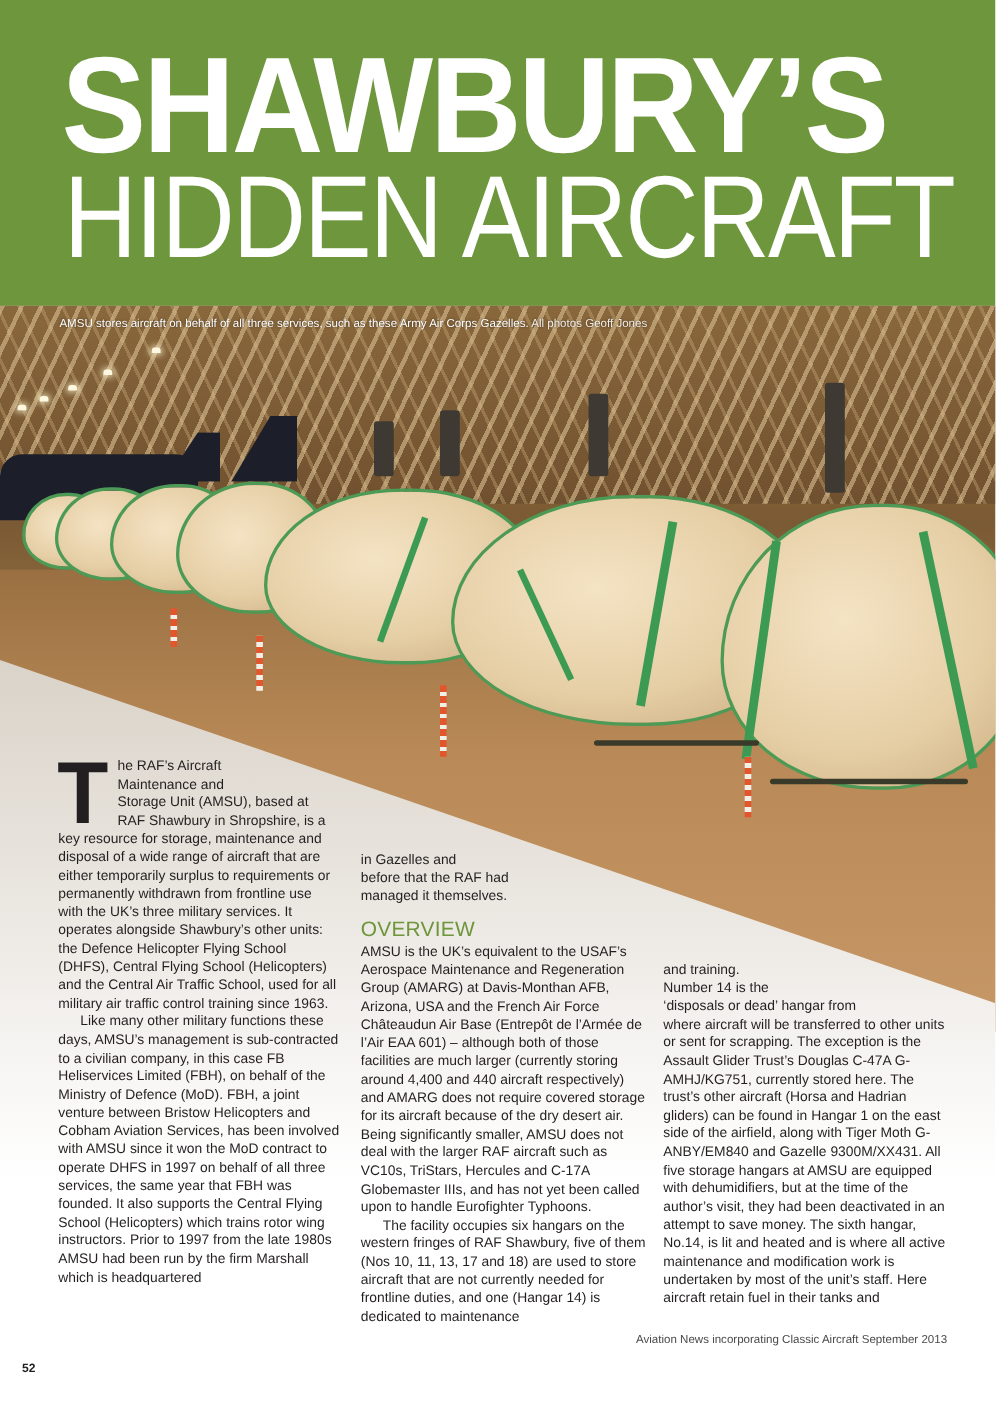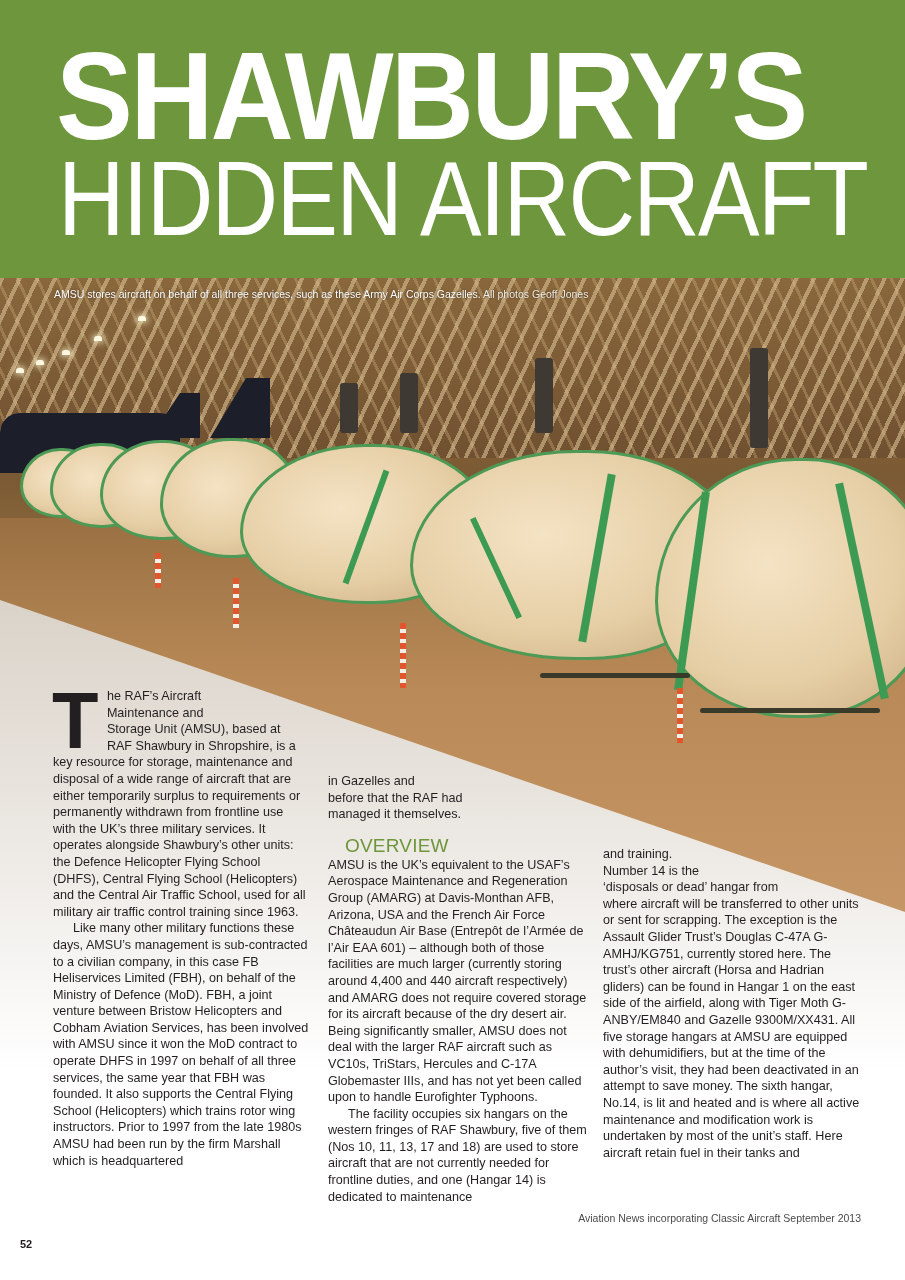--- a/index.html
+++ b/index.html
@@ -69,31 +69,31 @@
       clip-path: polygon(0 10px, 905px 322px, 905px 690px, 0 690px);
     }
 
     .col {
       position: absolute; font-size: 12.6px; line-height: 16.6px; color: #231f20;
     }
     .col p { margin: 0; }
     .col .indent { text-indent: 20px; }
     .col1 { left: 53px; top: 688px; width: 256px; }
     .col2 { left: 328px; top: 773px; width: 260px; }
-    .col3 { left: 603px; top: 846px; width: 264px; }
+    .col3 { left: 603px; top: 873px; width: 264px; }
 
     .dropcap {
       float: left; font-size: 80px; line-height: 62px; font-weight: 700;
       margin: 2px 6px 0 -1px; color: #231f20; height: 64px;
       transform: scaleX(0.95); transform-origin: left top;
     }
     .lead-line { display: block; }
     .overview-head {
       font-size: 19px; line-height: 22px; color: #6e963c; font-weight: 400;
-      margin: 12px 0 0 17px; letter-spacing: 0.2px;
+      margin: 12px 0 0 0; letter-spacing: 0.2px;
     }
     .br { display: block; }
 
     .footer-page {
       position: absolute; left: 20px; top: 1238px; font-size: 11px; font-weight: 700; color: #231f20; text-align: center;
     }
     .footer-pub {
       position: absolute; right: 44px; top: 1212px; font-size: 10.5px; color: #4a4a4a;
     }
   </style>

